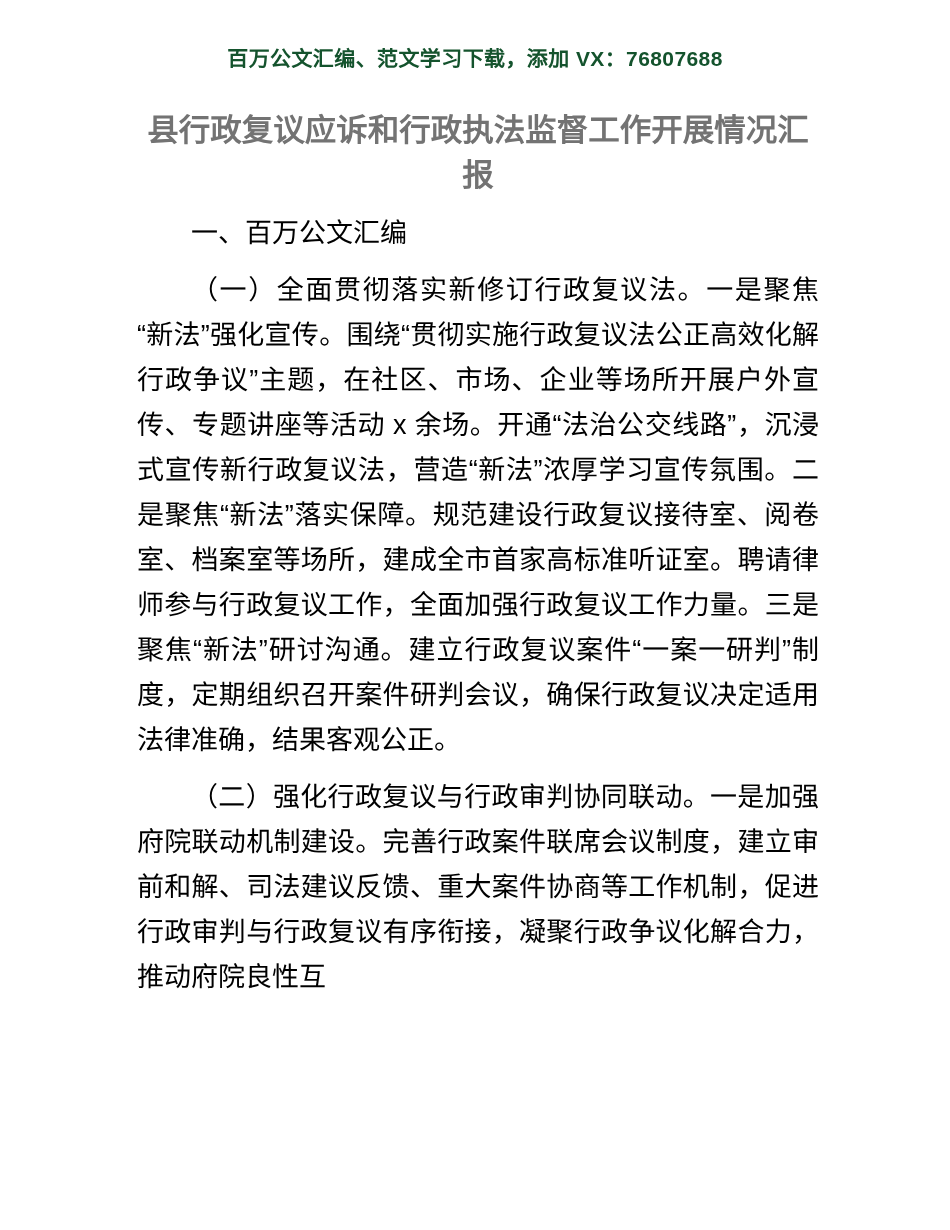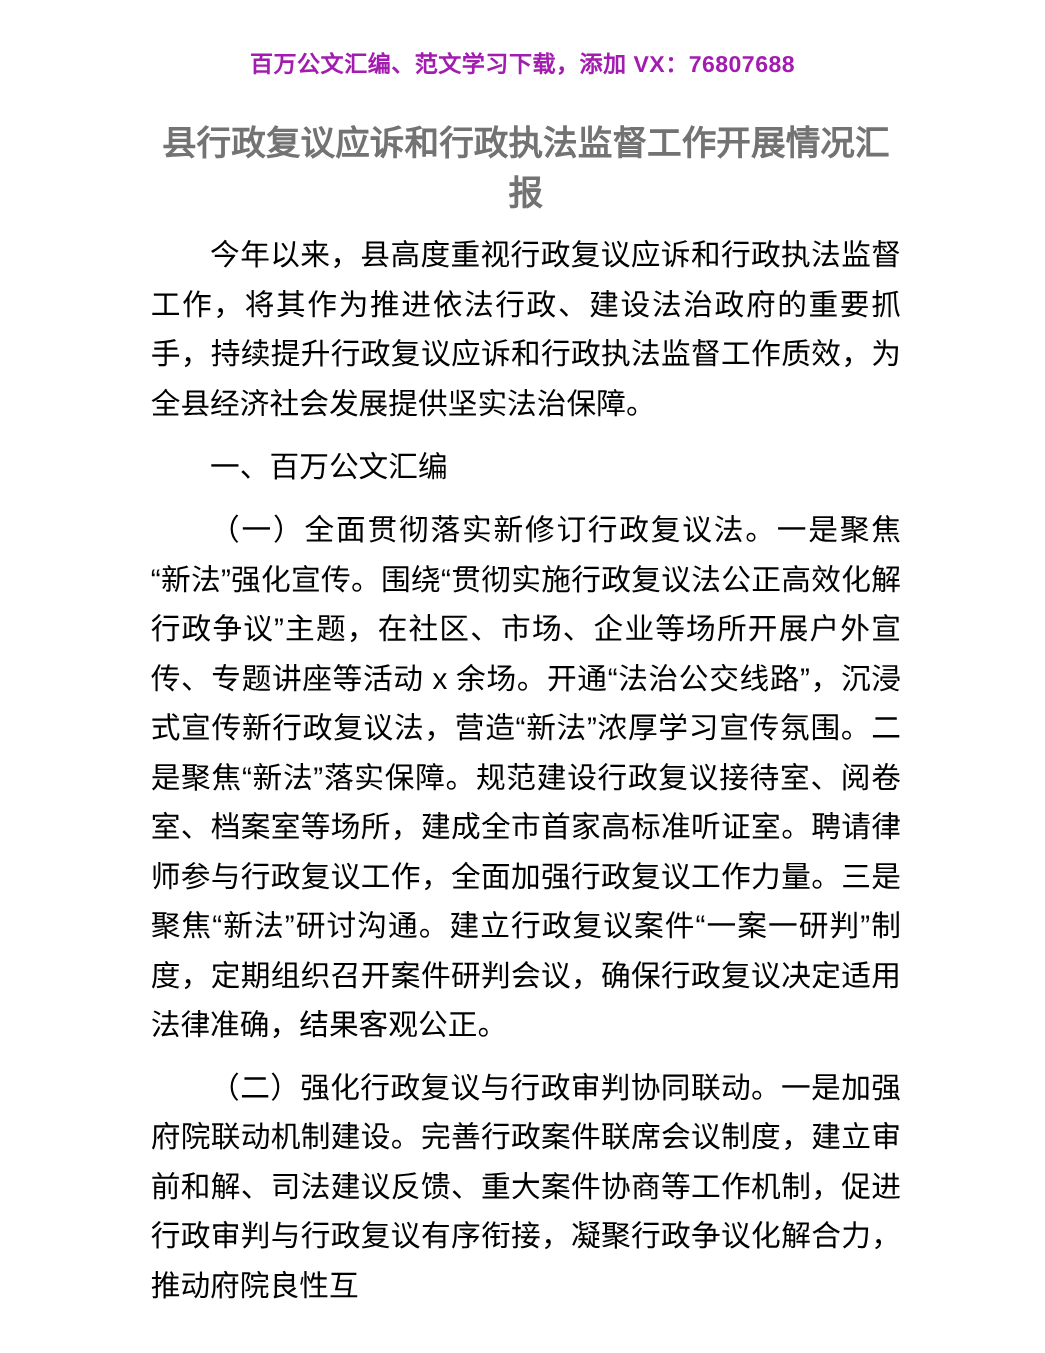--- a/index.html
+++ b/index.html
@@ -32,21 +32,21 @@
     left: 0;
     width: 950px;
     text-align: center;
     line-height: 1;
   }
 
   .promo-text {
     display: inline-block;
     font-size: 21px;
     font-weight: bold;
-    color: #a21caf;
+    color: #14532d;
     letter-spacing: 0.4px;
     font-family: "Liberation Sans", "DejaVu Sans", sans-serif;
     white-space: nowrap;
   }
 
   
   .doc-body {
     position: absolute;
     top: 108px;
     left: 137px;
@@ -95,21 +95,20 @@
 <div class="page">
 
   <div class="promo-banner">
     <span class="promo-text">百万公文汇编、范文学习下载，添加 VX：76807688</span>
   </div>
 
   <div class="doc-body">
 
     <h1 class="doc-title">县行政复议应诉和行政执法监督工作开展情况汇报</h1>
 
-    <p class="para first-body">今年以来，县高度重视行政复议应诉和行政执法监督工作，将其作为推进依法行政、建设法治政府的重要抓手，持续提升行政复议应诉和行政执法监督工作质效，为全县经济社会发展提供坚实法治保障。</p>
 
     <p class="para section-heading heading-gap">一、百万公文汇编</p>
 
     <p class="para">（一）全面贯彻落实新修订行政复议法。一是聚焦“新法”强化宣传。围绕“贯彻实施行政复议法公正高效化解行政争议”主题，在社区、市场、企业等场所开展户外宣传、专题讲座等活动 x 余场。开通“法治公交线路”，沉浸式宣传新行政复议法，营造“新法”浓厚学习宣传氛围。二是聚焦“新法”落实保障。规范建设行政复议接待室、阅卷室、档案室等场所，建成全市首家高标准听证室。聘请律师参与行政复议工作，全面加强行政复议工作力量。三是聚焦“新法”研讨沟通。建立行政复议案件“一案一研判”制度，定期组织召开案件研判会议，确保行政复议决定适用法律准确，结果客观公正。</p>
 
     <p class="para">（二）强化行政复议与行政审判协同联动。一是加强府院联动机制建设。完善行政案件联席会议制度，建立审前和解、司法建议反馈、重大案件协商等工作机制，促进行政审判与行政复议有序衔接，凝聚行政争议化解合力，推动府院良性互</p>
 
   </div>
 
 </div>

